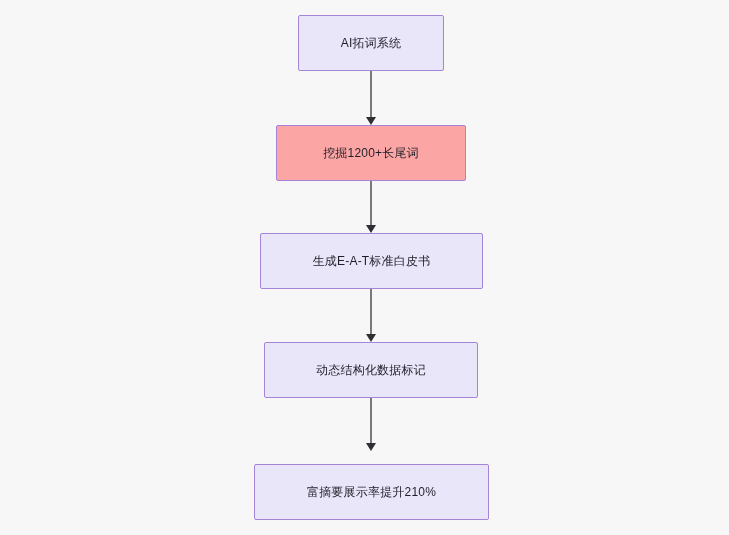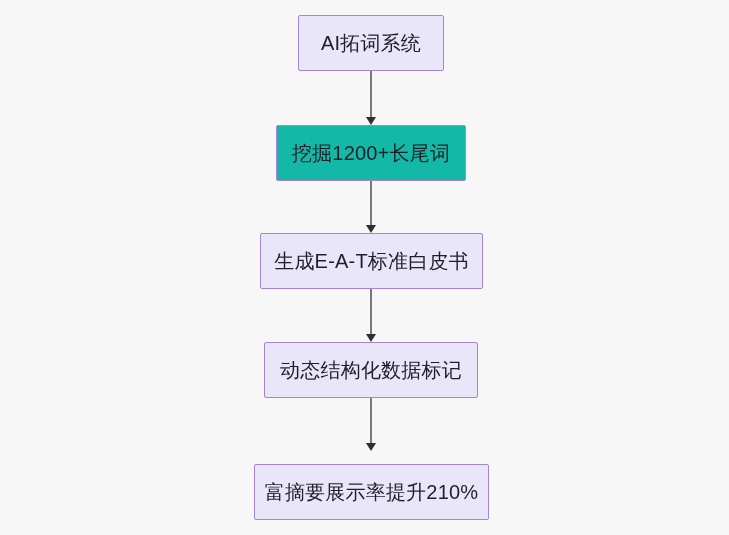--- a/index.html
+++ b/index.html
@@ -24,21 +24,21 @@
     box-sizing: border-box;
     background: #e9e6fa;
     border: 1.5px solid #a585d8;
     border-radius: 2px;
     display: flex;
     align-items: center;
     justify-content: center;
     text-align: center;
   }
   .node-label {
-    font-size: 20px;
+    font-size: 12px;
     line-height: 1.2;
     color: #1f1f28;
     letter-spacing: 0.2px;
     white-space: nowrap;
   }
   .edge {
     position: absolute;
     width: 1px;
     overflow: visible;
   }
@@ -79,21 +79,21 @@
     <div class="edge-head" style="top: 45px; border-top-color: rgb(47, 47, 51);"></div>
   </div>
   <div class="edge" style="left: 371px; top: 398px; height: 53px;">
     <div class="edge-line" style="height: 46px; background: rgb(121, 121, 124);"></div>
     <div class="edge-head" style="top: 45px; border-top-color: rgb(47, 47, 51);"></div>
   </div>
 
   <div class="node" style="left: 298px; top: 15px; width: 146px; height: 56px; background: rgb(233, 230, 250); border-color: rgb(165, 133, 216); color: rgb(31, 31, 40);">
     <span class="node-label">AI拓词系统</span>
   </div>
-  <div class="node" style="left: 276px; top: 125px; width: 190px; height: 56px; background: #14b8a6; border-color: rgb(165, 133, 216); color: rgb(31, 31, 40);">
+  <div class="node" style="left: 276px; top: 125px; width: 190px; height: 56px; background: #fca5a5; border-color: rgb(165, 133, 216); color: rgb(31, 31, 40);">
     <span class="node-label">挖掘1200+长尾词</span>
   </div>
   <div class="node" style="left: 264px; top: 342px; width: 214px; height: 56px; background: rgb(233, 230, 250); border-color: rgb(165, 133, 216); color: rgb(31, 31, 40);">
     <span class="node-label">动态结构化数据标记</span>
   </div>
   <div class="node" style="left: 260px; top: 233px; width: 223px; height: 56px; background: rgb(233, 230, 250); border-color: rgb(165, 133, 216); color: rgb(31, 31, 40);">
     <span class="node-label">生成E-A-T标准白皮书</span>
   </div>
   <div class="node" style="left: 254px; top: 464px; width: 235px; height: 56px; background: rgb(233, 230, 250); border-color: rgb(165, 133, 216); color: rgb(31, 31, 40);">
     <span class="node-label">富摘要展示率提升210%</span>

